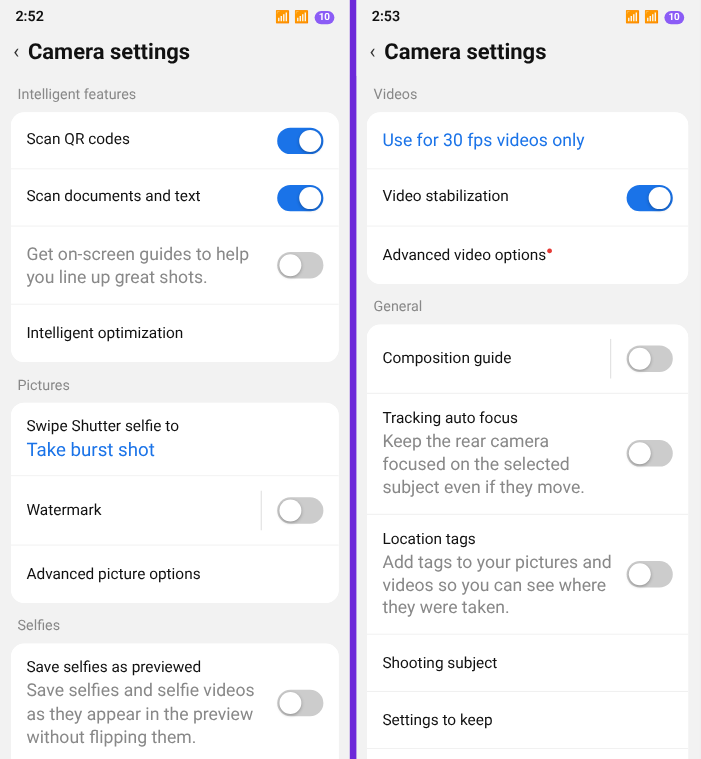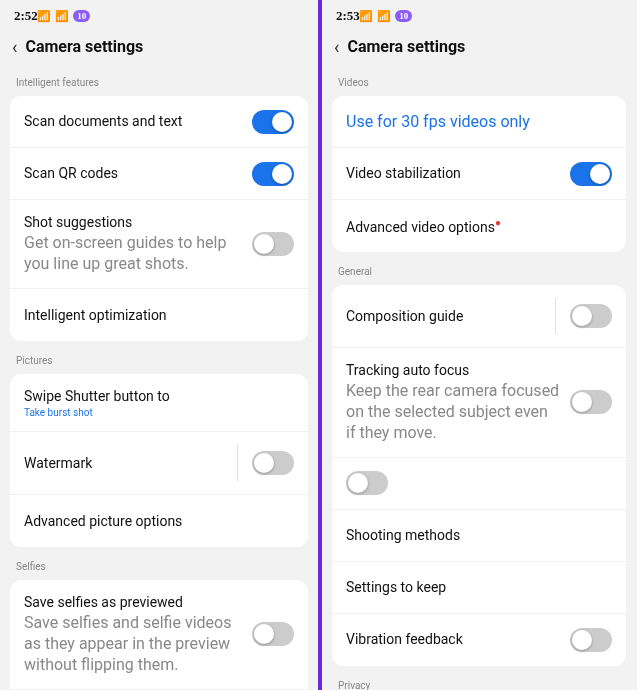--- a/index.html
+++ b/index.html
@@ -18,24 +18,24 @@
       height: 690px;
       background: #f2f2f2;
       display: flex;
       flex-direction: column;
       overflow: hidden;
     }
 
     
     .status-bar {
       display: flex;
+      justify-content: space-between;
       align-items: center;
       padding: 8px 14px 4px;
       background: #f2f2f2;
-      font-family: Liberation Serif, serif;
     }
     .status-time {
       font-size: 13px;
       font-weight: 600;
       color: #111;
     }
     .status-icons {
       display: flex;
       align-items: center;
       gap: 4px;
@@ -58,36 +58,36 @@
       padding: 8px 12px 10px;
       background: #f2f2f2;
     }
     .back-arrow {
       font-size: 18px;
       color: #333;
       margin-right: 8px;
       cursor: pointer;
     }
     .header-title {
-      font-size: 16px;
+      font-size: 20px;
       font-weight: 700;
       color: #111;
     }
 
     
     .scroll-content {
       flex: 1;
       overflow-y: auto;
       padding-bottom: 8px;
     }
     .scroll-content::-webkit-scrollbar { display: none; }
 
     
     .section-label {
-      font-size: 10px;
+      font-size: 13px;
       color: #888;
       padding: 10px 16px 4px;
       font-weight: 400;
     }
 
     
     .card {
       background: #fff;
       border-radius: 12px;
       margin: 4px 10px;
@@ -116,21 +116,21 @@
       font-weight: 400;
       line-height: 1.3;
     }
     .row-sub {
       font-size: 16px;
       color: #888;
       margin-top: 2px;
       line-height: 1.3;
     }
     .row-link {
-      font-size: 10px;
+      font-size: 17px;
       color: #1a73e8;
       margin-top: 2px;
     }
 
     
     .toggle {
       width: 42px;
       height: 24px;
       border-radius: 12px;
       position: relative;
@@ -189,55 +189,54 @@
     <span class="back-arrow">‹</span>
     <span class="header-title">Camera settings</span>
   </div>
 
   <div class="scroll-content">
 
     <div class="section-label">Intelligent features</div>
     <div class="card">
       <div class="row">
         <div class="row-left">
+          <div class="row-title">Scan QR codes</div>
+        </div>
+        <div class="toggle on">
+            <div class="toggle-thumb"></div>
+          </div>
+      </div>
+      <div class="row">
+        <div class="row-left">
           <div class="row-title">Scan documents and text</div>
         </div>
         <div class="toggle on">
             <div class="toggle-thumb"></div>
           </div>
       </div>
       <div class="row">
         <div class="row-left">
-          <div class="row-title">Scan QR codes</div>
-        </div>
-        <div class="toggle on">
-            <div class="toggle-thumb"></div>
-          </div>
-      </div>
-      <div class="row">
-        <div class="row-left">
-          <div class="row-title">Shot suggestions</div>
           <div class="row-sub">Get on-screen guides to help you line up great shots.</div>
         </div>
         <div class="toggle off">
             <div class="toggle-thumb"></div>
           </div>
       </div>
       <div class="row row-clickable">
         <div class="row-left">
           <div class="row-title">Intelligent optimization</div>
         </div>
       </div>
     </div>
 
     <div class="section-label">Pictures</div>
     <div class="card">
       <div class="row row-clickable">
         <div class="row-left">
-          <div class="row-title">Swipe Shutter button to</div>
+          <div class="row-title">Swipe Shutter selfie to</div>
           <div class="row-link">Take burst shot</div>
         </div>
       </div>
       <div class="row">
         <div class="row-left">
           <div class="row-title">Watermark</div>
         </div>
         <div style="display:flex;align-items:center;gap:6px;">
           <div class="divider-row"></div>
           <div class="toggle off">
@@ -265,21 +264,21 @@
       </div>
       <div class="row">
         
         
       </div>
     </div>
 
   </div>
 </div>
 
-<div class="panel" id="panel2" style="border-left:4px solid #6d28d9;">
+<div class="panel" id="panel2" style="border-left:6px solid #6d28d9;">
 
   <div class="status-bar">
     <span class="status-time">2:53</span>
     <div class="status-icons">
       <span>📶</span>
       <span>📶</span>
       <span class="badge">10</span>
     </div>
   </div>
 
@@ -330,27 +329,31 @@
       <div class="row">
         <div class="row-left">
           <div class="row-title">Tracking auto focus</div>
           <div class="row-sub">Keep the rear camera focused on the selected subject even if they move.</div>
         </div>
         <div class="toggle off">
             <div class="toggle-thumb"></div>
           </div>
       </div>
       <div class="row">
-        <div class="toggle off">
-            <div class="toggle-thumb"></div>
-          </div>
-      </div>
-      <div class="row row-clickable">
-        <div class="row-left">
-          <div class="row-title">Shooting methods</div>
+        <div class="row-left">
+          <div class="row-title">Location tags</div>
+          <div class="row-sub">Add tags to your pictures and videos so you can see where they were taken.</div>
+        </div>
+        <div class="toggle off">
+            <div class="toggle-thumb"></div>
+          </div>
+      </div>
+      <div class="row row-clickable">
+        <div class="row-left">
+          <div class="row-title">Shooting subject</div>
         </div>
       </div>
       <div class="row row-clickable">
         <div class="row-left">
           <div class="row-title">Settings to keep</div>
         </div>
       </div>
       <div class="row">
         <div class="row-left">
           <div class="row-title">Vibration feedback</div>

